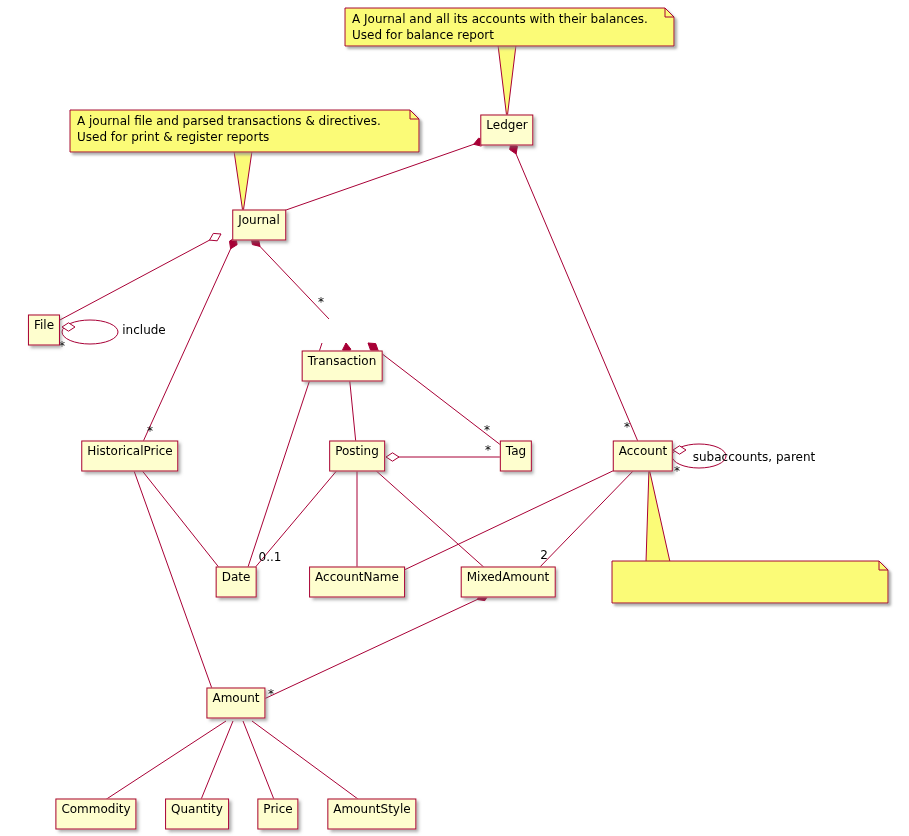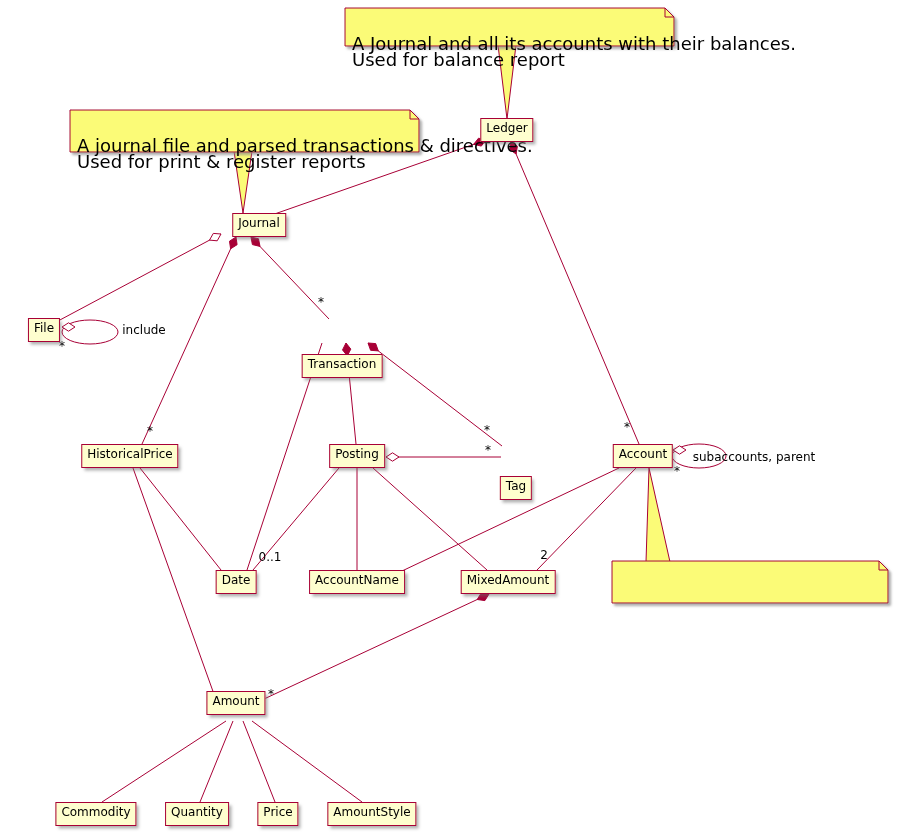--- a/index.html
+++ b/index.html
@@ -2,24 +2,24 @@
 <html><head>
 <meta charset="utf-8">
 <style>
   * { box-sizing: border-box; }
   body { margin: 0; background: #ffffff; font-family: "DejaVu Sans", "Liberation Sans", sans-serif; }
   #canvas { position: relative; width: 909px; height: 836px; background: var(--bg, #fff); overflow: hidden; }
   #edge-layer { position: absolute; left: 0; top: 0; z-index: 1; }
   .uml-class {
     position: absolute; transform: translate(-50%, -50%);
     background: var(--class-fill); border: 1.5px solid var(--class-border);
-    padding: 2px 5px 5px; font-size: 12px; line-height: 15px; color: var(--text);
+    padding: 2px 5px 12px; font-size: 12px; line-height: 15px; color: var(--text);
     white-space: nowrap; box-shadow: 2.5px 2.5px 3px rgba(110,110,110,.55); z-index: 3;
   }
-  .note-text { position: absolute; font-size: 18px; line-height: 16px; color: var(--text); white-space: nowrap; z-index: 3; margin-top: 25px; }
+  .note-text { position: absolute; font-size: 12px; line-height: 16px; color: var(--text); white-space: nowrap; z-index: 3; }
   .edge-label {
     position: absolute; transform: translate(-50%, -50%);
     font-size: 12px; line-height: 12px; color: var(--text); white-space: nowrap; z-index: 2;
   }
 </style>
 </head>
 <body>
 
 <div id="canvas" style="--bg: #FFFFFF; --class-fill: #FEFECE; --class-border: #A80036; --text: #000000;">
   <svg id="edge-layer" width="909" height="836" viewBox="0 0 909 836">
@@ -91,21 +91,21 @@
     <div class="note-text" style="left: 77px; top: 113px;">
       <div>A journal file and parsed transactions &amp; directives.</div>
       <div>Used for print &amp; register reports</div>
     </div>
     <div class="uml-class" style="left: 507px; top: 130px;">Ledger</div>
     <div class="uml-class" style="left: 259px; top: 225px;">Journal</div>
     <div class="uml-class" style="left: 44px; top: 330px;">File</div>
     <div class="uml-class" style="left: 342px; top: 331px; margin-top: 35px;">Transaction</div>
     <div class="uml-class" style="left: 130px; top: 456px;">HistoricalPrice</div>
     <div class="uml-class" style="left: 357px; top: 456px;">Posting</div>
-    <div class="uml-class" style="left: 516px; top: 456px; margin-top: 32px;">Tag</div>
+    <div class="uml-class" style="left: 516px; top: 456px;">Tag</div>
     <div class="uml-class" style="left: 643px; top: 456px;">Account</div>
     <div class="uml-class" style="left: 236px; top: 582px;">Date</div>
     <div class="uml-class" style="left: 357px; top: 582px;">AccountName</div>
     <div class="uml-class" style="left: 508px; top: 582px;">MixedAmount</div>
     <div class="uml-class" style="left: 236px; top: 703px;">Amount</div>
     <div class="uml-class" style="left: 96px; top: 814px;">Commodity</div>
     <div class="uml-class" style="left: 197px; top: 814px;">Quantity</div>
     <div class="uml-class" style="left: 278px; top: 814px;">Price</div>
     <div class="uml-class" style="left: 372px; top: 814px;">AmountStyle</div>
   </div>

